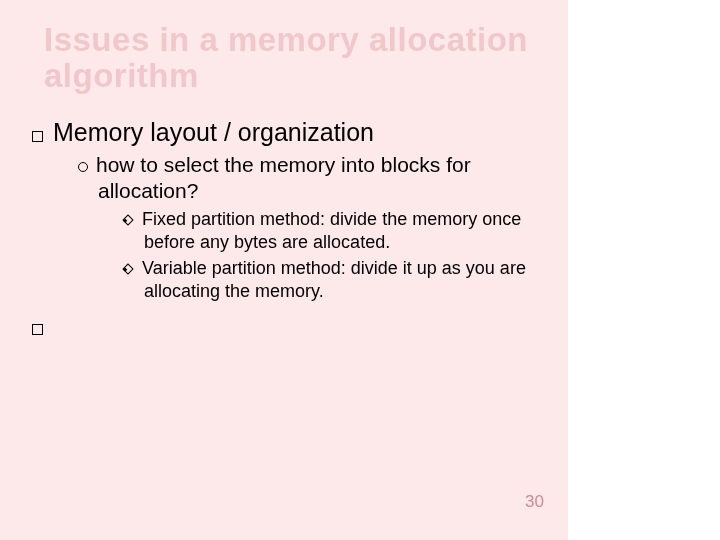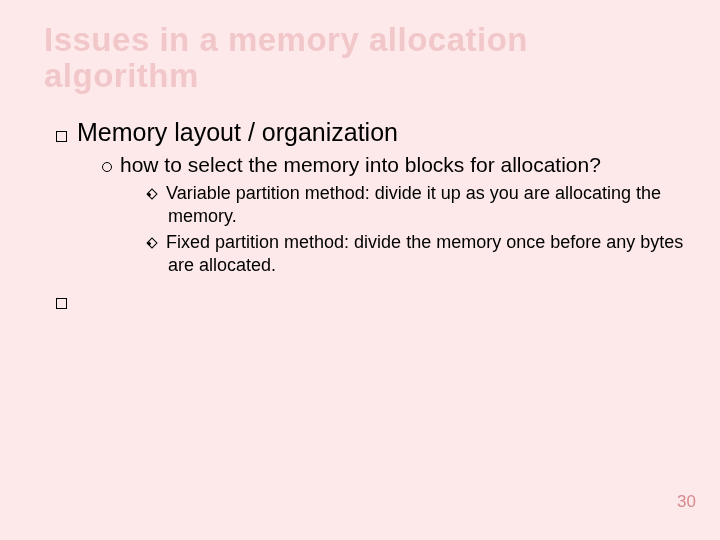--- a/index.html
+++ b/index.html
@@ -6,21 +6,21 @@
     margin: 0;
     padding: 0;
     width: 720px;
     height: 540px;
     background: #ffffff;
     font-family: Arial, Helvetica, sans-serif;
   }
   .slide {
     position: relative;
     box-sizing: border-box;
-    width: 720px;
+    width: 568px;
     height: 540px;
     background: #fde9ea;
     padding: 22px 30px 0 44px;
   }
   .title {
     color: #f2c7c9;
     font-size: 33px;
     font-weight: bold;
     letter-spacing: 0.5px;
     margin: 0 0 22px 0;
@@ -66,21 +66,21 @@
     background: #000;
   }
 
   .lvl1 > li {
     font-size: 25px;
     color: #000;
     line-height: 1.25;
     margin-bottom: 4px;
     padding-left: 0;
     text-indent: -24px;
-    margin-left: 36px;
+    margin-left: 12px;
   }
   .lvl2 {
     margin: 4px 0 6px 22px;
   }
   .lvl2 > li {
     font-size: 21px;
     color: #000;
     line-height: 1.25;
     text-indent: -20px;
     margin-left: 20px;
@@ -114,24 +114,24 @@
 
   <ul class="lvl1">
 
     <li>
       <span class="sq"></span><span>Memory layout / organization</span>
       <ul class="lvl2">
         <li>
           <span class="circ"></span><span>how to select the memory into blocks for allocation?</span>
           <ul class="lvl3">
             <li>
-              <span class="sqo"></span><span>Variable partition method: divide it up as you are allocating the memory.</span>
+              <span class="sqo"></span><span>Fixed partition method: divide the memory once before any bytes are allocated.</span>
             </li>
             <li>
-              <span class="sqo"></span><span>Fixed partition method: divide the memory once before any bytes are allocated.</span>
+              <span class="sqo"></span><span>Variable partition method: divide it up as you are allocating the memory.</span>
             </li>
           </ul>
         </li>
       </ul>
     </li>
 
     <li>
       <span class="sq"></span>
     </li>
 

